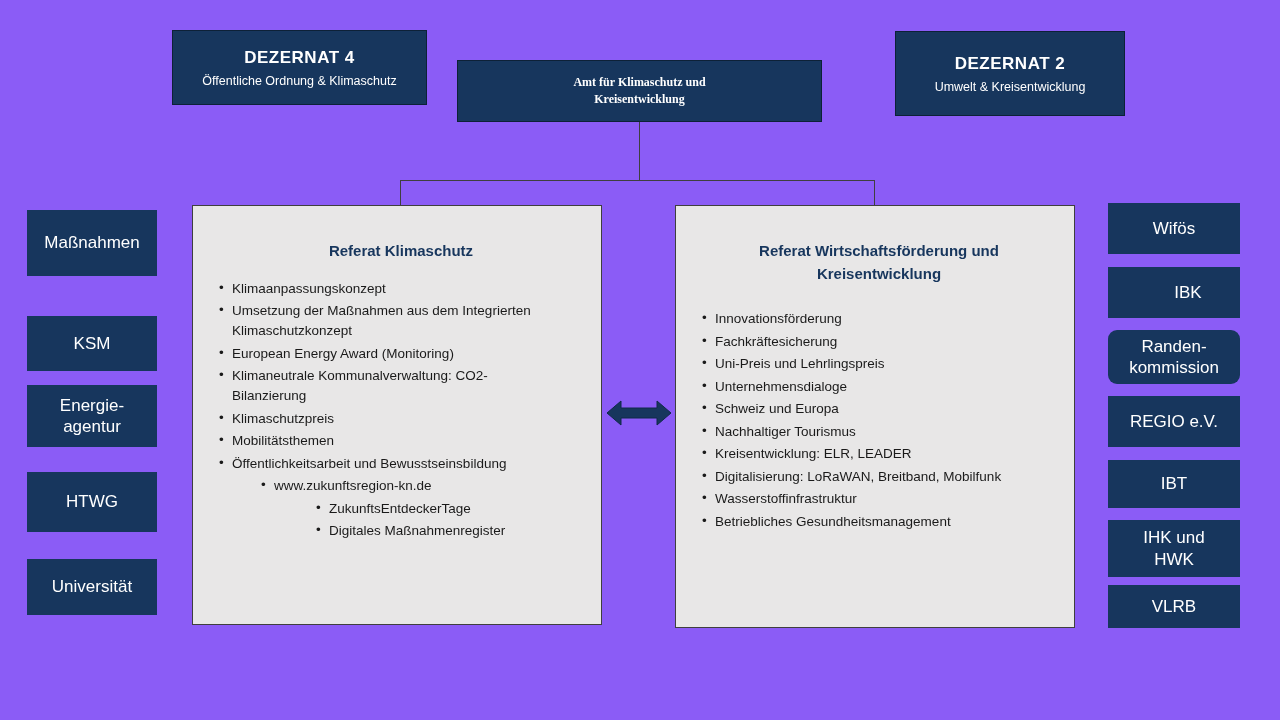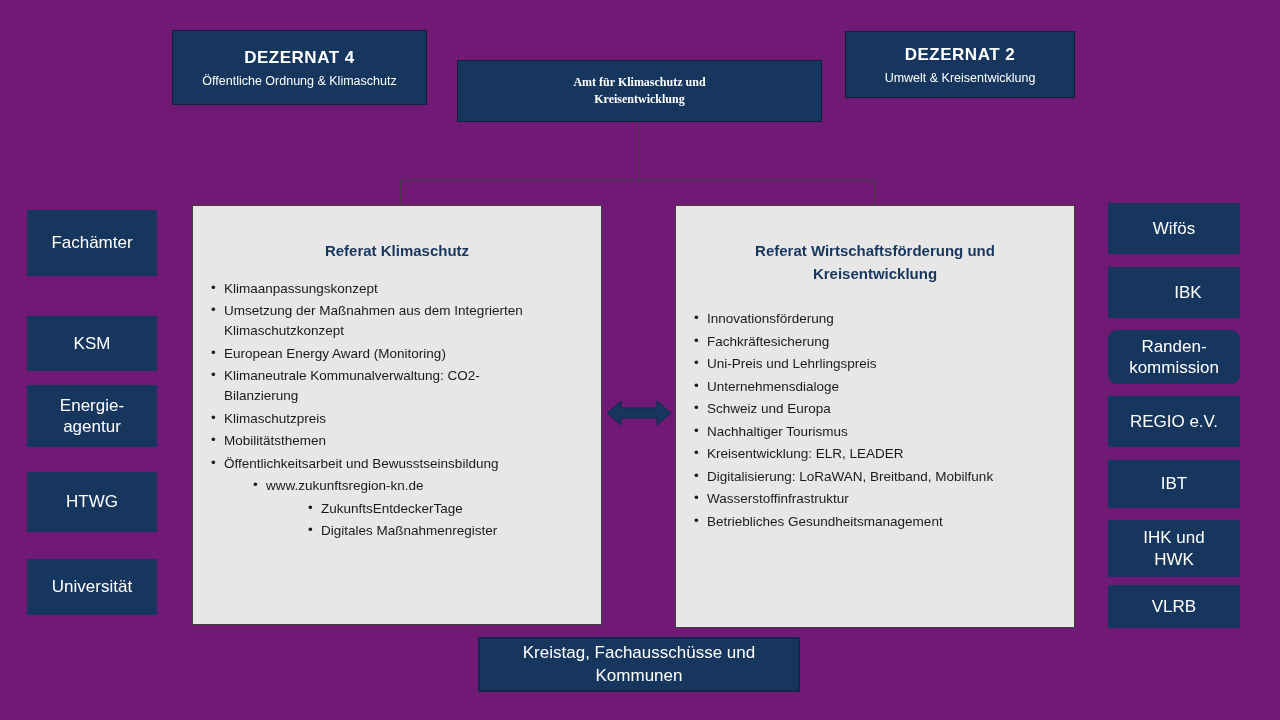--- a/index.html
+++ b/index.html
@@ -1,61 +1,61 @@
 <!DOCTYPE html>
 <html><head>
 <meta charset="utf-8">
 <style>
   html, body { margin: 0; padding: 0; background: #ffffff; }
   .canvas {
     position: relative;
     width: 1280px;
     height: 720px;
-    background: #701a75;
+    background: #8b5cf6;
     font-family: "Liberation Sans", sans-serif;
     overflow: hidden;
   }
 
   
   .navy-box {
     position: absolute;
     background: #17365D;
     color: #ffffff;
     display: flex;
     align-items: center;
     justify-content: center;
     text-align: center;
     box-sizing: border-box;
   }
   .dez-title { font-size: 17px; font-weight: bold; letter-spacing: .5px; }
   .dez-sub   { font-size: 12.5px; margin-top: 6px; }
 
   #dezernat4 { left: 172px; top: 30px;  width: 255px; height: 75px; border: 1px solid #0d2137; }
-  #dezernat2 { left: 845px; top: 31px;  width: 230px; height: 67px; border: 1px solid #0d2137; }
+  #dezernat2 { left: 895px; top: 31px;  width: 230px; height: 85px; border: 1px solid #0d2137; }
 
   #amt {
     left: 457px; top: 60px; width: 365px; height: 62px;
     border: 1px solid #0d2137;
     font-family: "Liberation Serif", serif;
     font-weight: bold;
     font-size: 12px;
     line-height: 1.4;
     white-space: pre-line;
   }
 
   
   .line { position: absolute; background: #3f3f3f; }
 
   
   .gray-box {
     position: absolute;
     background: #E8E7E7;
     border: 1px solid #3f3f3f;
     box-sizing: border-box;
-    padding: 34px 16px 0 16px;
+    padding: 34px 16px 0 24px;
   }
   #panel-left  { left: 192px; top: 205px; width: 410px; height: 420px; }
   #panel-right { left: 675px; top: 205px; width: 400px; height: 423px; }
 
   .panel-title {
     color: #17365D;
     font-weight: bold;
     font-size: 15px;
     line-height: 1.5;
     text-align: center;
@@ -175,21 +175,21 @@
       <li>Wasserstoffinfrastruktur</li>
       <li>Betriebliches Gesundheitsmanagement</li>
     </ul>
   </div>
 
   <svg id="arrow" viewBox="0 0 66 30">
     <polygon points="15,3 15,10 51,10 51,3 65,15 51,27 51,20 15,20 15,27 1,15" fill="#17365D" stroke="#10294a" stroke-width="1"></polygon>
   </svg>
 
   <div class="navy-box side-box left-col" id="fachaemter">
-    <span>Fachämter</span>
+    <span>Maßnahmen</span>
   </div>
   <div class="navy-box side-box left-col" id="ksm">
     <span>KSM</span>
   </div>
   <div class="navy-box side-box left-col" id="energieagentur">
     <span>Energie-
 agentur</span>
   </div>
   <div class="navy-box side-box left-col" id="htwg">
     <span>HTWG</span>
@@ -215,18 +215,14 @@
     <span>IBT</span>
   </div>
   <div class="navy-box side-box right-col" id="ihkhwk">
     <span>IHK und
 HWK</span>
   </div>
   <div class="navy-box side-box right-col" id="vlrb">
     <span>VLRB</span>
   </div>
 
-  <div class="navy-box" id="kreistag">
-    <span>Kreistag, Fachausschüsse und
-Kommunen</span>
-  </div>
 
 </div>
 
 </body></html>

